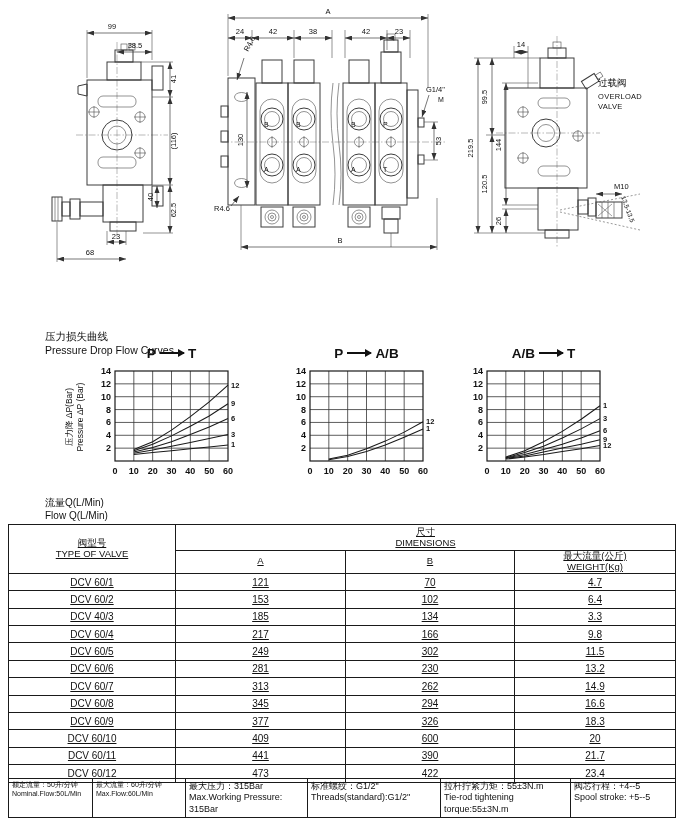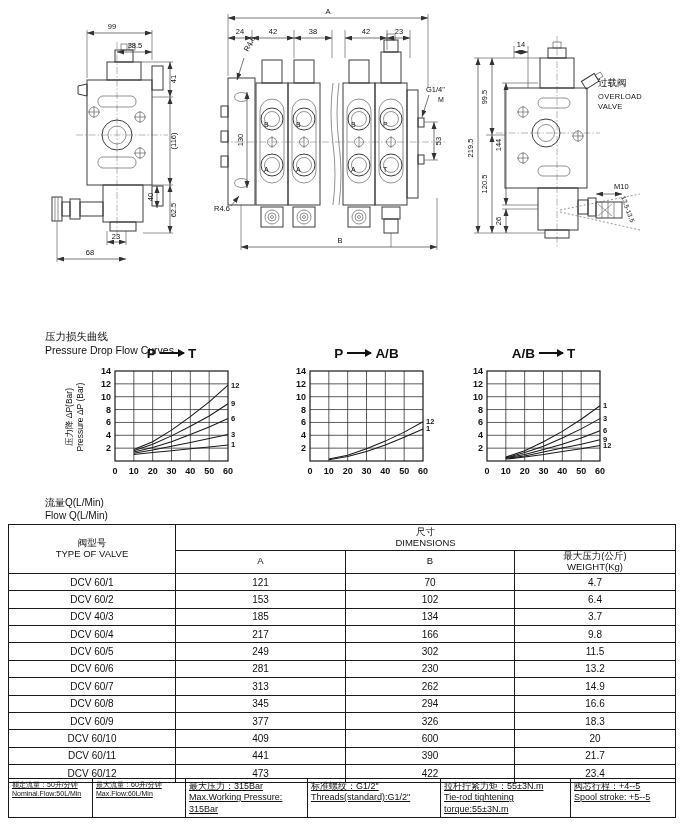--- a/index.html
+++ b/index.html
@@ -22,28 +22,28 @@
   .arr::after{content:"";position:absolute;right:-1px;top:-3.2px;border-left:7px solid #111;border-top:4px solid transparent;border-bottom:4px solid transparent;}
   .grid{stroke:#333;stroke-width:.8;}
   .axis{fill:none;stroke:#1a1a1a;stroke-width:1.2;}
   .curve{fill:none;stroke:#1a1a1a;stroke-width:1.05;}
   text.tick{font-family:"Liberation Sans",sans-serif;font-size:9px;font-weight:bold;fill:#111;}
   text.slabel{font-family:"Liberation Sans",sans-serif;font-size:7.5px;font-weight:bold;fill:#111;}
   .ylab{position:absolute;left:12px;top:406px;width:126px;text-align:center;font-size:8.5px;line-height:1.3;transform:rotate(-90deg);}
   .xlab{position:absolute;left:45px;top:496px;font-size:10px;line-height:1.3;}
   
   .dtable{position:absolute;left:8px;top:524px;width:667px;border-collapse:collapse;table-layout:fixed;}
-  .dtable th,.dtable td{border:1.5px solid #1a1a1a;text-align:center;padding:0;font-weight:normal;}
+  .dtable th,.dtable td{border:1.5px solid #1a1a1a;text-align:center;padding:0;font-weight:normal;text-decoration:underline;}
   .dtable th{font-size:9.5px;line-height:1.15;}
   .dtable td{font-size:10px;height:16.4px;}
   .dtable .h1{height:26px;}
   .dtable .h2{height:22px;}
   
   .ftable{position:absolute;left:8px;top:778px;width:667px;border-collapse:collapse;table-layout:fixed;}
-  .ftable td{border:1.5px solid #1a1a1a;vertical-align:top;padding:2px 3px;line-height:1.25;text-decoration:underline;}
+  .ftable td{border:1.5px solid #1a1a1a;vertical-align:top;padding:2px 3px;line-height:1.25;}
   .f-small{font-size:7px;}
   .f-norm{font-size:9px;}
 </style>
 </head>
 <body>
 
 <div id="page">
 
   <svg width="683" height="300" viewBox="0 0 683 300" style="position:absolute;left:0;top:0;">
     <defs>
@@ -482,41 +482,41 @@
       </th>
       <th colspan="3">
         <div>尺寸</div>
         <div>DIMENSIONS</div>
       </th>
     </tr>
     <tr class="h2">
       <th>A</th>
       <th>B</th>
       <th>
-        <div>最大压力(公斤)</div>
+        <div>最大流量(公斤)</div>
         <div>WEIGHT(Kg)</div>
       </th>
     </tr>
     <tr>
           <td>DCV 60/1</td>
           <td>121</td>
           <td>70</td>
           <td>4.7</td>
         </tr>
     <tr>
           <td>DCV 60/2</td>
           <td>153</td>
           <td>102</td>
           <td>6.4</td>
         </tr>
     <tr>
           <td>DCV 40/3</td>
           <td>185</td>
           <td>134</td>
-          <td>3.7</td>
+          <td>3.3</td>
         </tr>
     <tr>
           <td>DCV 60/4</td>
           <td>217</td>
           <td>166</td>
           <td>9.8</td>
         </tr>
     <tr>
           <td>DCV 60/5</td>
           <td>249</td>

